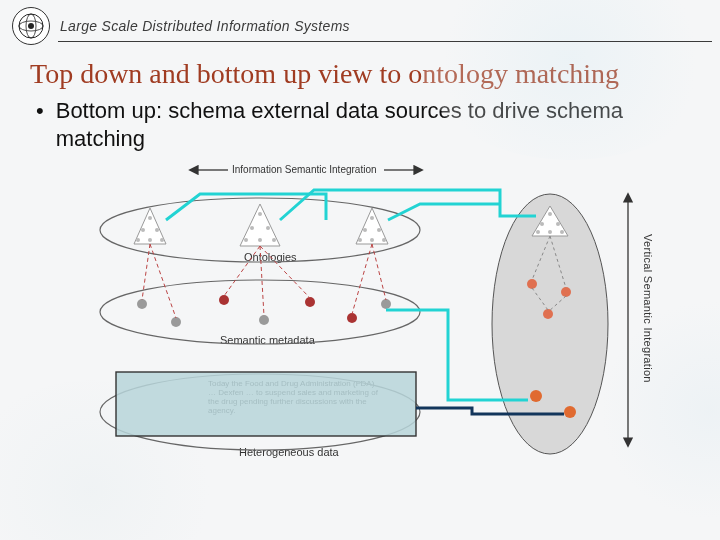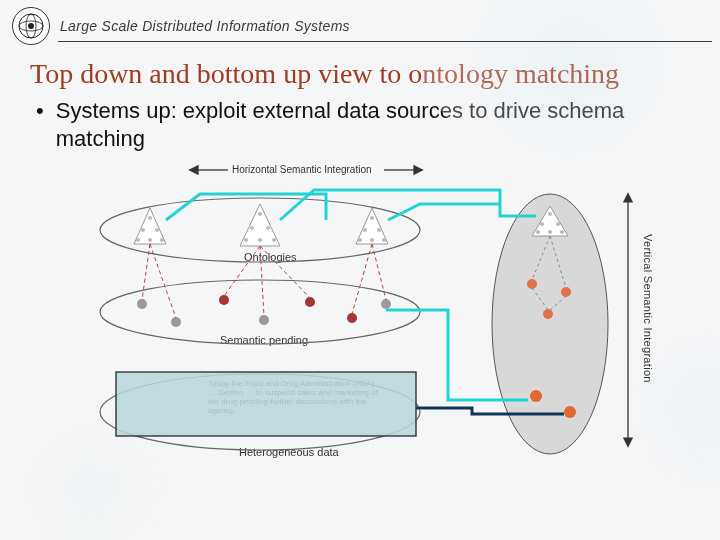--- a/index.html
+++ b/index.html
@@ -130,29 +130,29 @@
     </svg>
   </div>
   <div class="header-text">Large Scale Distributed Information Systems</div>
   <div class="header-rule"></div>
 </div>
 
 <div class="title">Top down and bottom up view to ontology matching</div>
 
 <div class="bullet-row">
   <span class="bullet-dot">•</span>
-  <span>Systems up: exploit external data sources to drive schema matching</span>
+  <span>Bottom up: schema external data sources to drive schema matching</span>
 </div>
 
 <div class="diagram-wrap">
 
-  <span class="dlab small" style="left:152px; top:0px;">Horizontal Semantic Integration</span>
+  <span class="dlab small" style="left:152px; top:0px;">Information Semantic Integration</span>
 
   <span class="dlab" style="left:164px; top:87px;">Ontologies</span>
-  <span class="dlab" style="left:140px; top:170px;">Semantic pending</span>
+  <span class="dlab" style="left:140px; top:170px;">Semantic metadata</span>
   <span class="dlab" style="left:159px; top:282px;">Heterogeneous data</span>
 
   <span class="dlab" style="left:440px; top:69px; text-align:center; white-space:pre;">Integration
 Ontology</span>
   <span class="dlab" style="left:444px; top:168px; text-align:center; white-space:pre;">Complex
 Mapping
 Relationship</span>
 
   <span class="dlab tiny" style="left:128px; top:216px; width:170px;">Today the Food and Drug Administration (FDA) … Dexfen … to suspend sales and marketing of the drug pending further discussions with the agency.</span>
 

